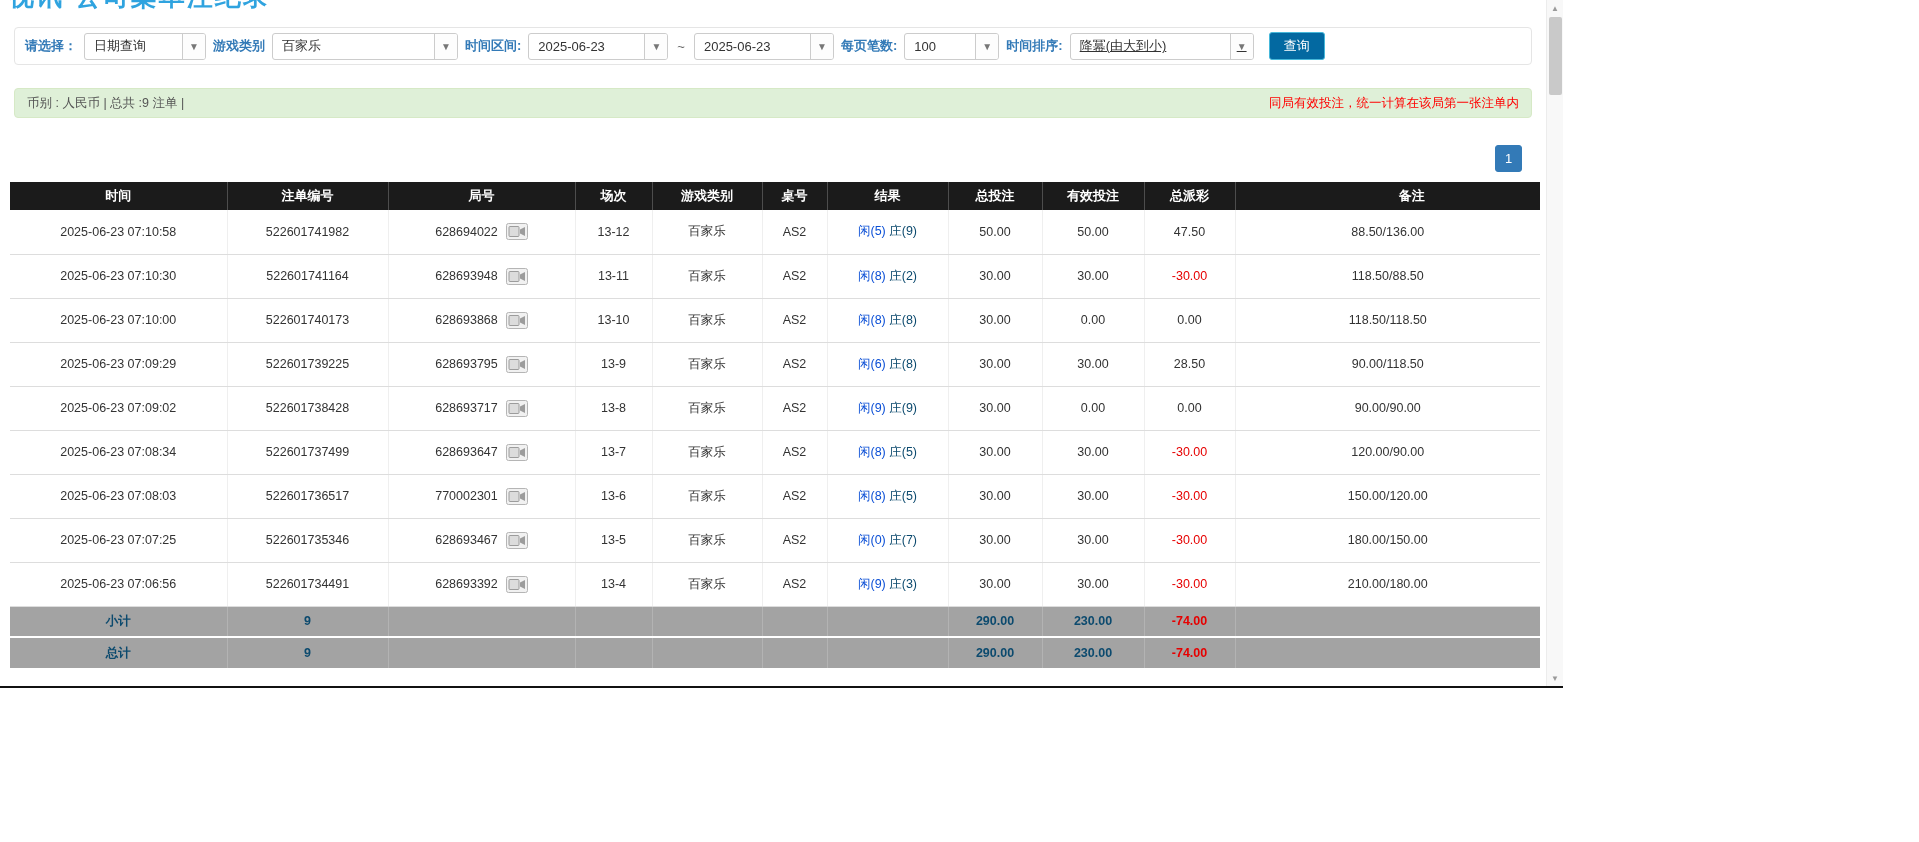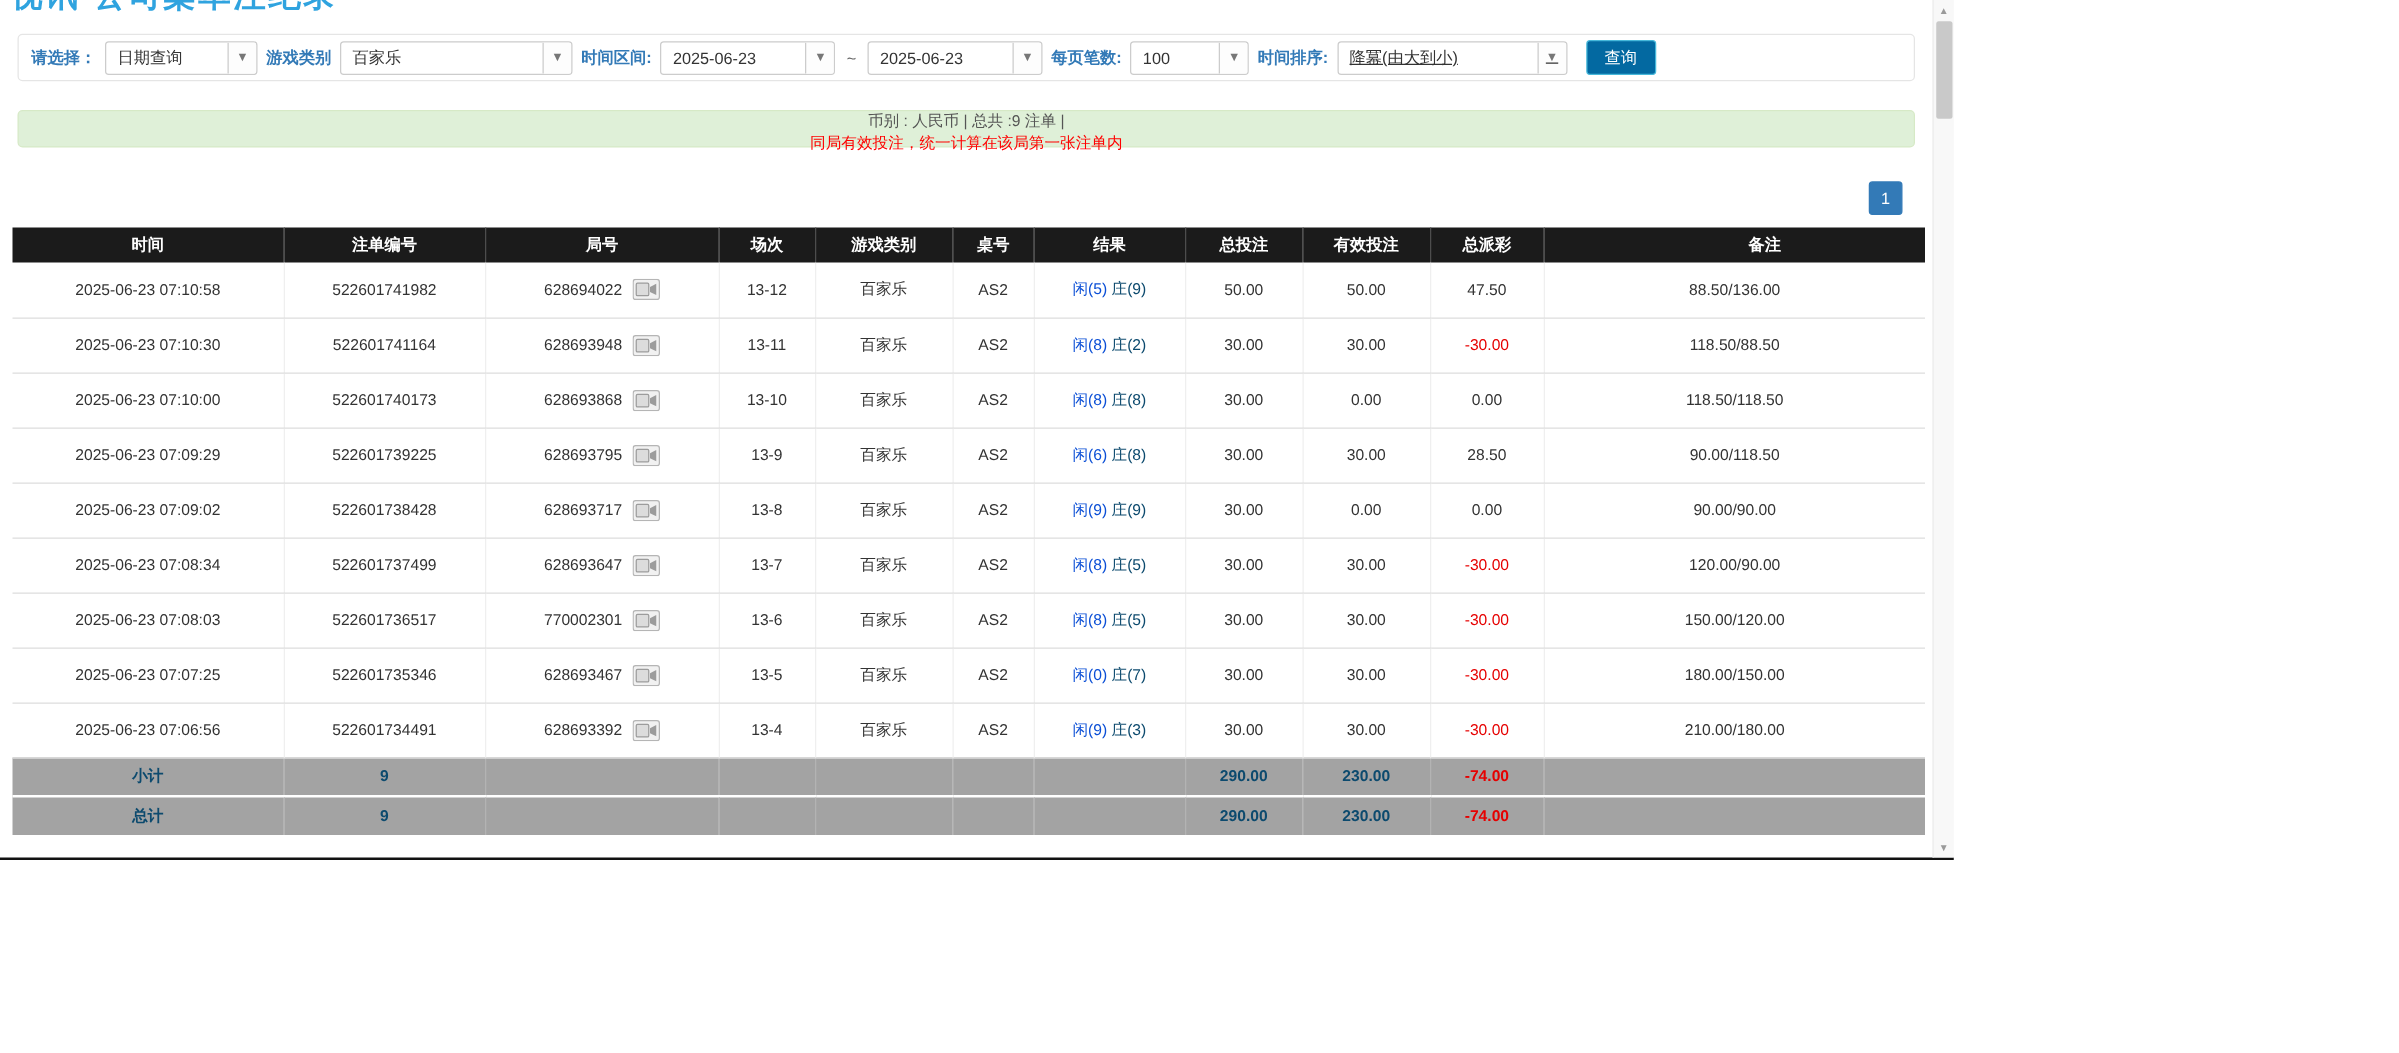--- a/index.html
+++ b/index.html
@@ -51,21 +51,21 @@
     margin-left: 8px; height: 28px; padding: 0 14px;
     background: #0369a1; border: 1px solid #46b8da; border-radius: 3px;
     color: #fff; font-size: 13px; cursor: pointer;
   }
 
   
   .info-bar {
     margin: 23px 14px 0 14px; height: 30px;
     background: #dff0d8; border: 1px solid #d6e9c6; border-radius: 4px;
     display: flex; align-items: center; justify-content: space-between;
-    padding: 0 12px; font-size: 12.5px; flex-direction: column;
+    padding: 0 12px; font-size: 12.5px;
   }
   .info-left { color: #555; }
   .info-right { color: #ff0000; }
 
   
   .pagination { margin: 27px 24px 10px 0; text-align: right; }
   .page-btn {
     display: inline-block; width: 27px; height: 27px; line-height: 25px;
     background: #337ab7; border: 1px solid #337ab7; border-radius: 3px;
     color: #fff; text-align: center; font-size: 13px; cursor: pointer;

